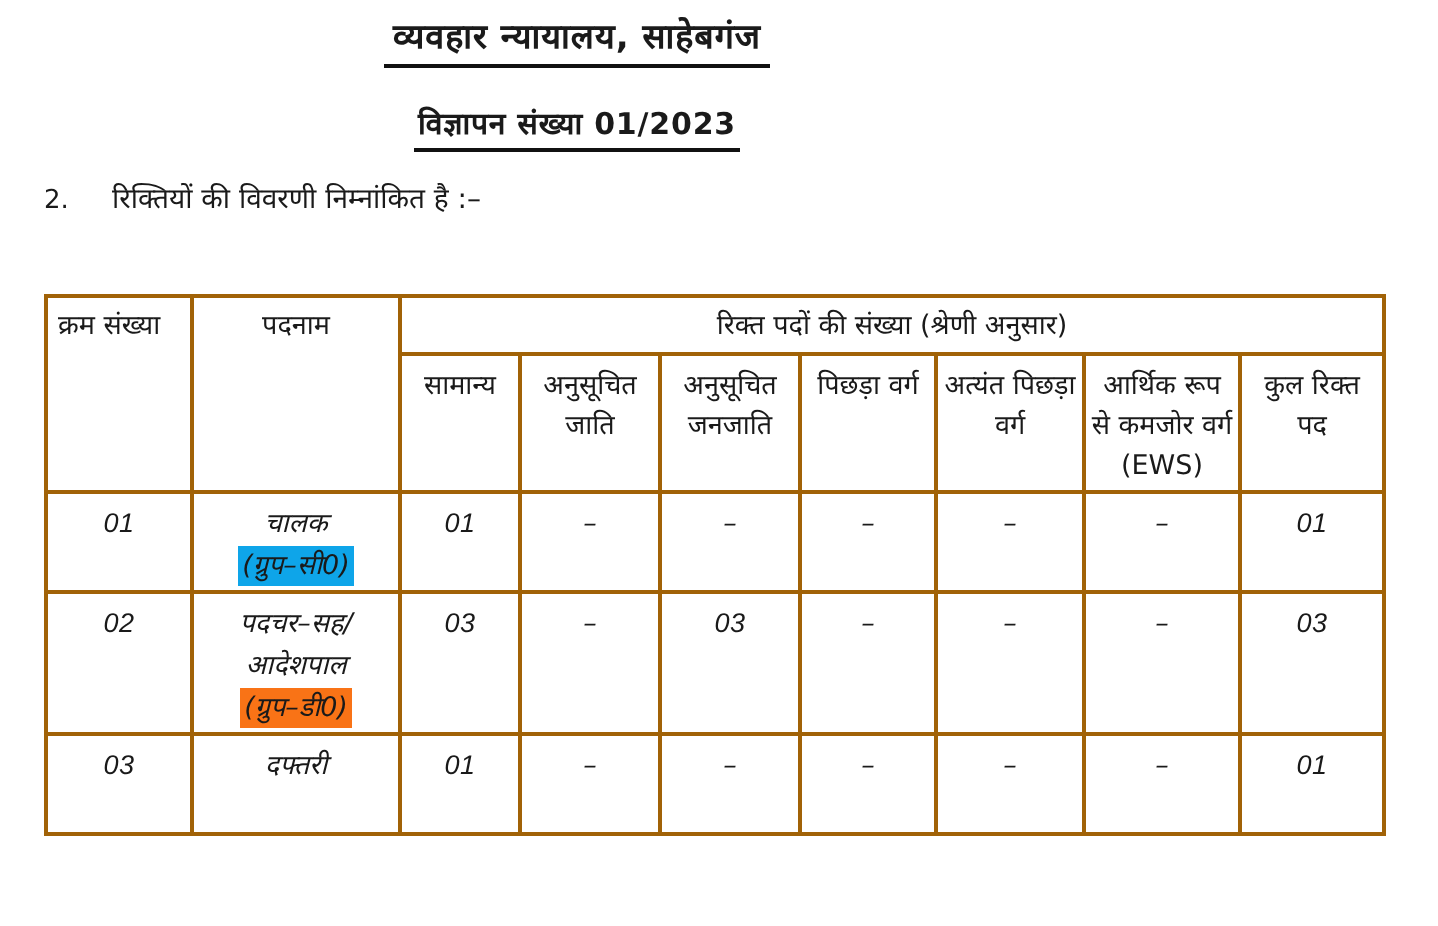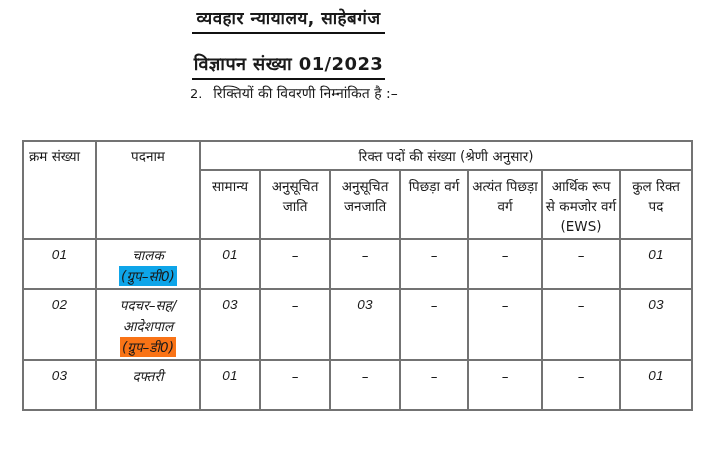--- a/index.html
+++ b/index.html
@@ -22,48 +22,48 @@
     display: inline-block;
     font-size: 17px;
     font-weight: bold;
     letter-spacing: 0.5px;
     padding: 0 4px 3px 4px;
     border-bottom: 2px solid #111;
   }
   .doc-subtitle-wrap { margin-top: 17px; }
   .doc-subtitle {
     display: inline-block;
-    font-size: 18px;
+    font-size: 15px;
     font-weight: bold;
     letter-spacing: 0.4px;
     padding: 0 2px 3px 2px;
     border-bottom: 2px solid #111;
     text-align: center;
   }
   .para {
     font-size: 14px;
     line-height: 26px;
     text-align: justify;
   }
   .para-1 { margin-top: 22px; }
-  .para-2 { text-align: center; }
+  .para-2 { margin-top: 11px; text-align: left; }
   .para-num {
     display: inline-block;
     width: 34px;
     font-size: 13px;
     font-weight: 500;
   }
   table.vacancy {
     margin-top: 33px;
     width: 669px;
     border-collapse: collapse;
     table-layout: fixed;
   }
   table.vacancy th, table.vacancy td {
-    border: 2px solid #737373;
+    border: 2px solid #a16207;
     font-weight: normal;
     text-align: center;
     vertical-align: top;
     font-size: 13.5px;
     line-height: 20px;
     padding: 5px 2px 2px 2px;
   }
   tr.hrow1 th { height: 29px; padding-top: 4px; }
   th.span-head { vertical-align: top; }
   tr.hrow2 th { height: 64px; }

